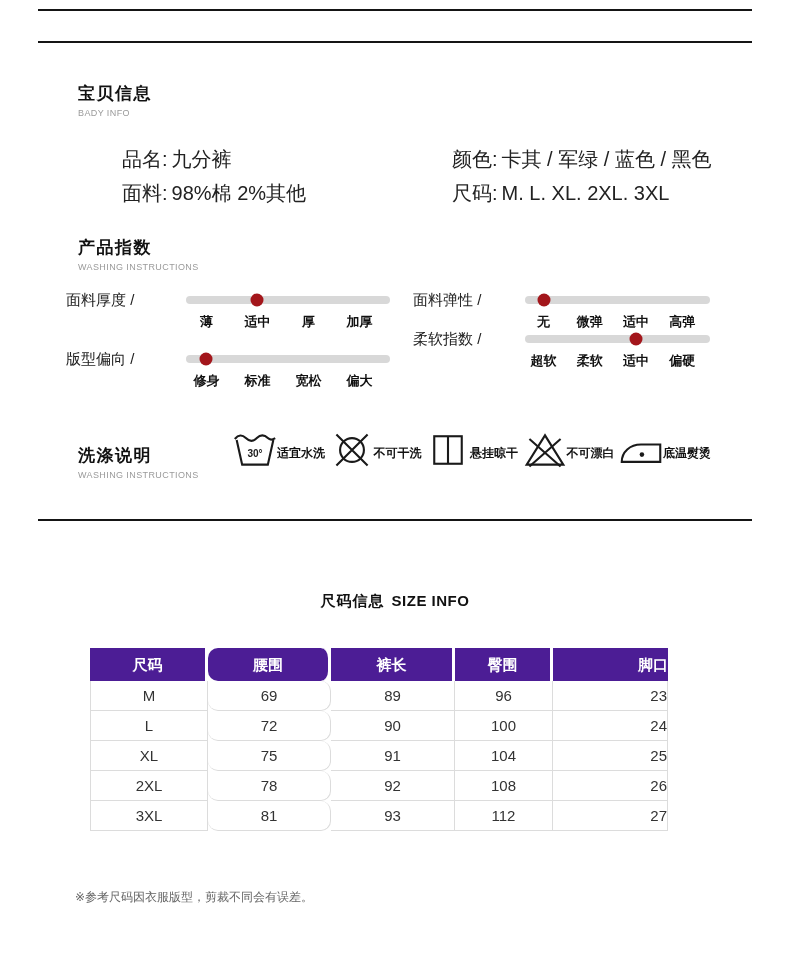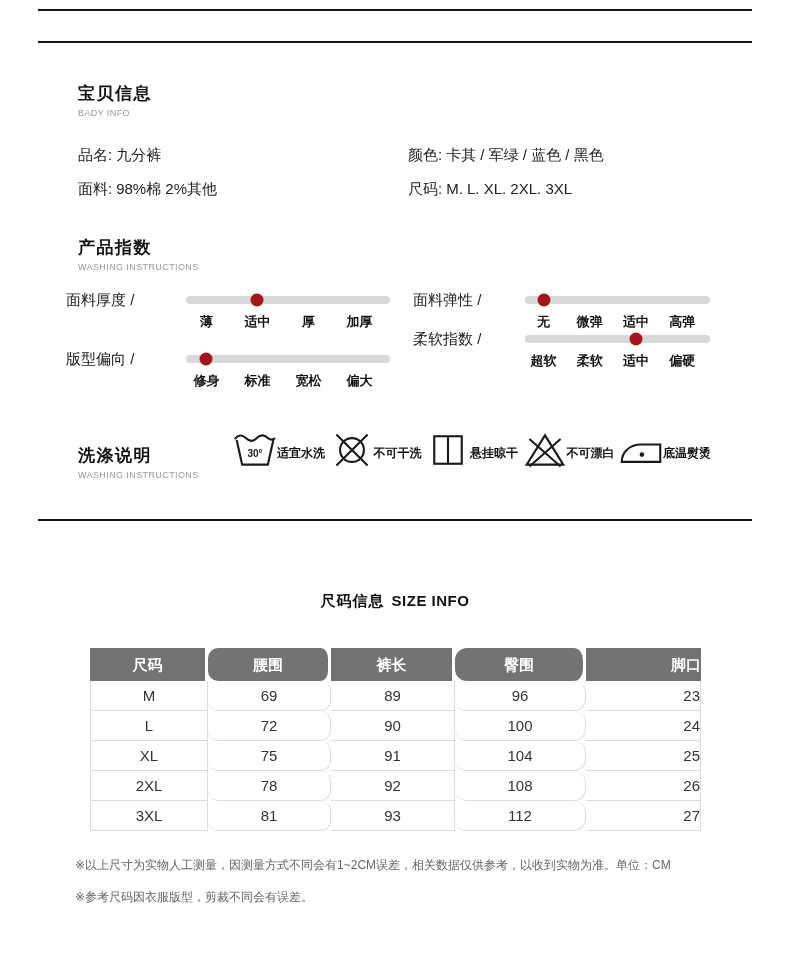--- a/index.html
+++ b/index.html
@@ -9,21 +9,21 @@
   }
   .hr { position:absolute; left:38px; width:714px; height:2px; background:#151515; }
   .hr-1 { top:9px; }
   .hr-2 { top:41px; }
   .hr-3 { top:519px; }
 
   .sec-head { position:absolute; }
   .sec-head .h2 { margin:0; font-size:17px; font-weight:bold; color:#111; letter-spacing:1.5px; }
   .sec-head .sub { font-size:9px; color:#9a9a9a; letter-spacing:0.4px; margin-top:3px; }
 
-  .field { position:absolute; font-size:15px; color:#222; white-space:nowrap; }
+  .field { position:absolute; font-size:20px; color:#222; white-space:nowrap;margin-left:44px; }
   .field .val { margin-left:4px; }
 
   .slider-row { position:absolute; display:flex; align-items:flex-start; height:48px;gap:20px; }
   .s-label { flex:0 0 100px; font-size:15px; color:#222; line-height:16px; white-space:nowrap; }
   .s-label.narrow { flex-basis:92px; }
   .s-track-wrap { position:relative; flex:1; height:48px; }
   .s-bar { position:absolute; left:0; right:0; top:4px; height:8px; background:#d8d8d8; border-radius:4px; }
   .dot { position:absolute; top:8px; width:13px; height:13px; border-radius:50%;
          background:#a3161b; transform:translate(-50%,-50%); }
   .s-opts { position:absolute; left:0; right:0; top:21px; height:18px; }
@@ -37,22 +37,22 @@
                         font-family:"Liberation Sans",sans-serif; }
   .wash-label { margin-top:6px; font-size:12px; font-weight:bold; color:#111; white-space:nowrap; }
 
   .size-title { position:absolute; top:592px; left:0; width:100%; text-align:center;
                 font-size:15px; font-weight:bold; color:#111; letter-spacing:1px; }
   .size-title .en { margin-left:7px; letter-spacing:0.5px; }
 
   .size-table { position:absolute; left:90px; top:648px; width:611px; }
   .t-row { display:flex; }
   .cell { box-sizing:border-box; text-align:center; }
-  .c0 { width:118px; } .c1 { width:123px;border-radius:10px; } .c2 { width:124px; } .c3 { width:131px;border-radius:12px; } .c4 { width:115px;text-align:right; }
-  .th { background:#737373; color:#fff; font-size:15px; height:33px; line-height:33px; font-weight:bold; }
+  .c0 { width:118px; } .c1 { width:123px;border-radius:10px; } .c2 { width:124px; } .c3 { width:98px; } .c4 { width:115px;text-align:right; }
+  .th { background:#4c1d95; color:#fff; font-size:15px; height:33px; line-height:33px; font-weight:bold; }
   .t-row .th:not(:last-child) { border-right:3px solid #ffffff; }
   .td { height:30px; line-height:29px; font-size:15px; color:#333;
         border-right:1px solid #dcdcdc; border-bottom:1px solid #dcdcdc; }
   .t-row .td:first-child { border-left:1px solid #dcdcdc; }
 
   .note { position:absolute; left:75px; font-size:12px; color:#666; white-space:nowrap; }
   .note-1 { top:857px; }
   .note-2 { top:889px; }
 </style>
 </head>
@@ -230,16 +230,15 @@
     </div>
     <div class="t-row">
       <div class="cell td c0">3XL</div>
       <div class="cell td c1">81</div>
       <div class="cell td c2">93</div>
       <div class="cell td c3">112</div>
       <div class="cell td c4">27</div>
     </div>
   </div>
 
-  <div class="note note-1">※以上尺寸为实物人工测量，因测量方式不同会有1~2CM误差，相关数据仅供参考，以收到实物为准。单位：CM</div>
   <div class="note note-2">※参考尺码因衣服版型，剪裁不同会有误差。</div>
 
 </div>
 
 </body></html>

